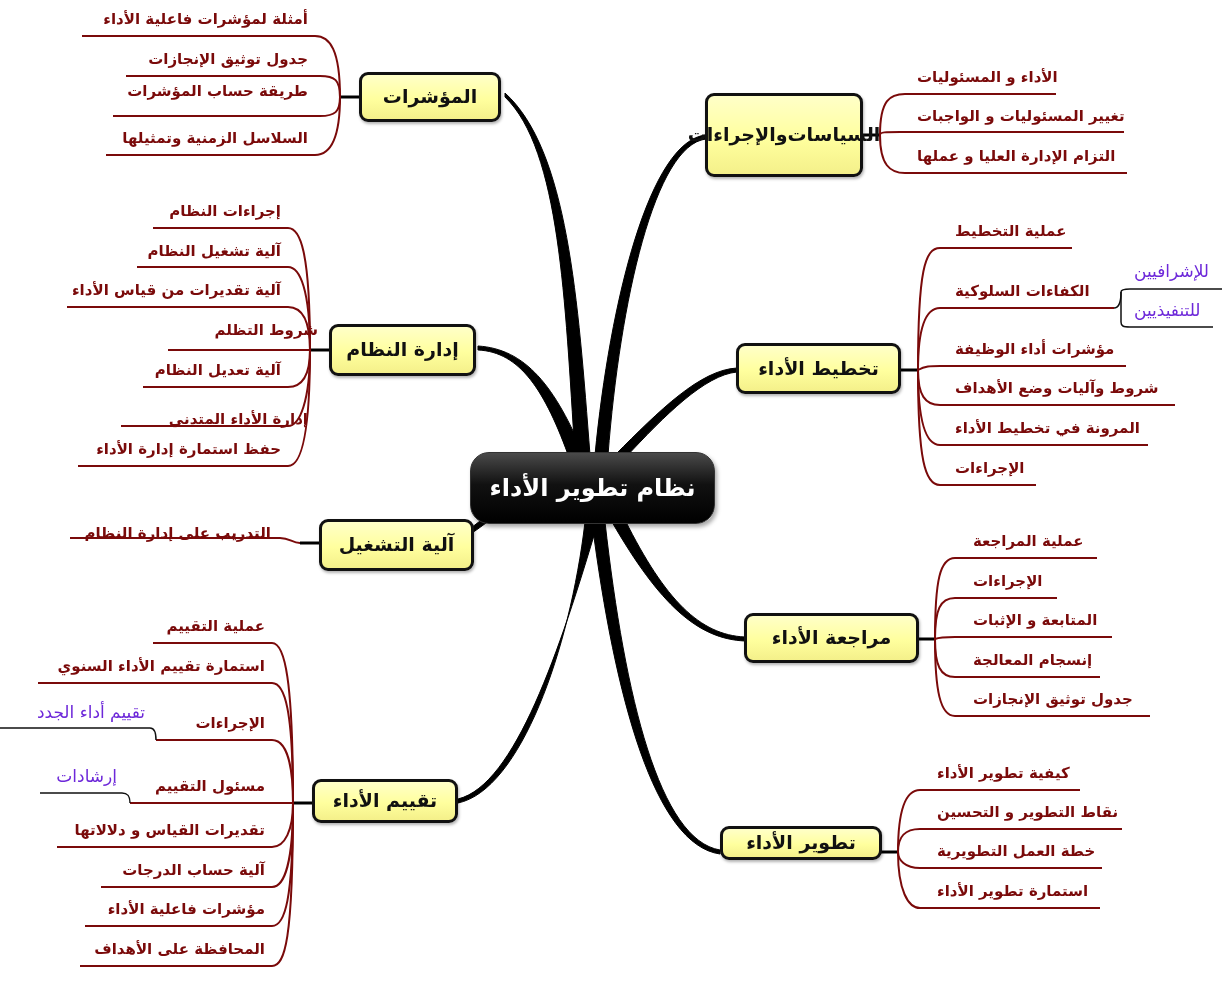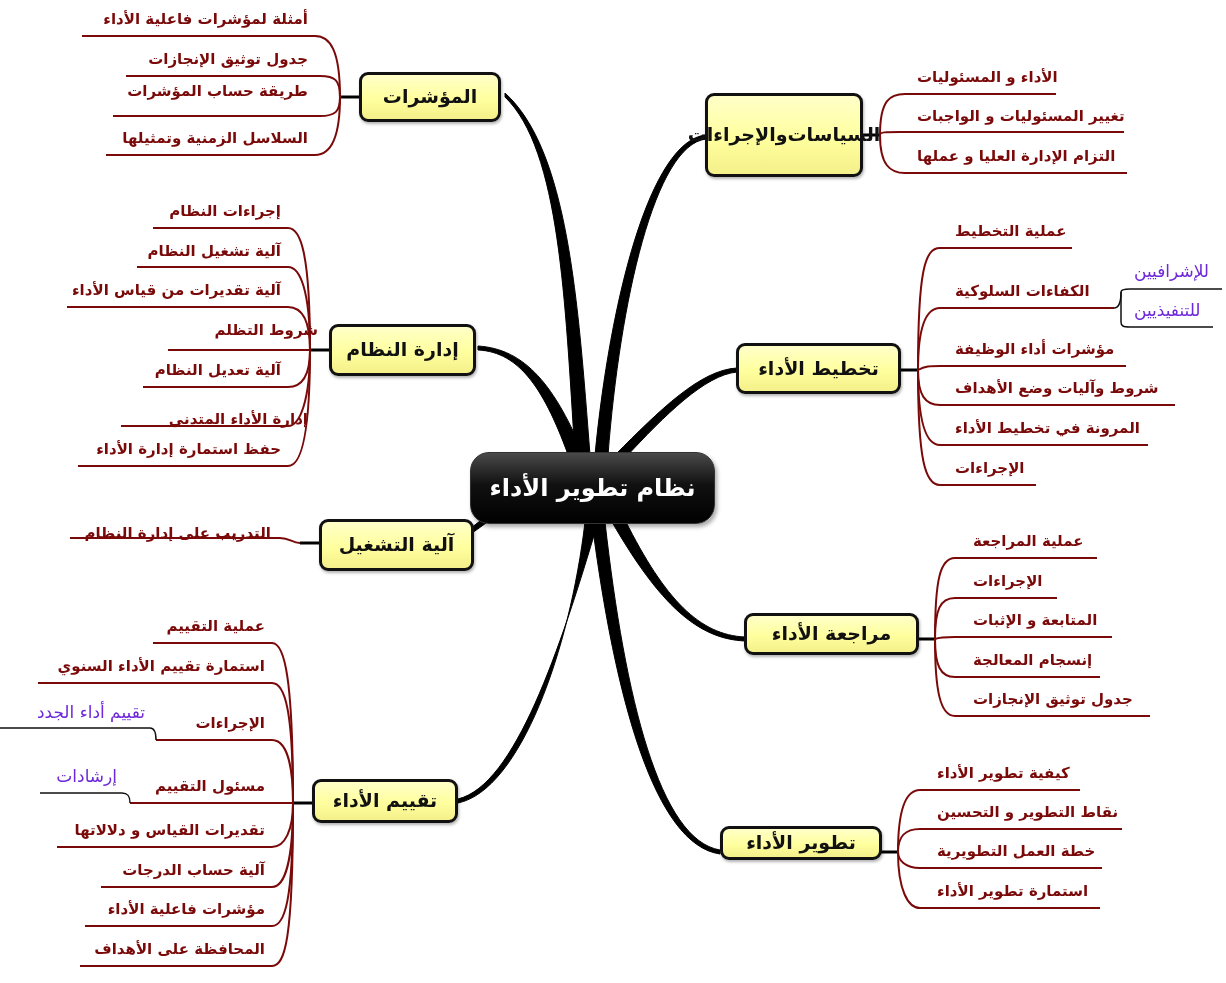--- a/index.html
+++ b/index.html
@@ -138,21 +138,21 @@
   <span>تقييم الأداء</span>
 </div>
 
 <div class="topic" style="left:705px;top:93px;width:158px;height:84px;flex-direction:row;">
   <span>السياسات</span>
   <span>والإجراءات</span>
 </div>
 <div class="topic" style="left:736px;top:343px;width:165px;height:51px;">
   <span>تخطيط الأداء</span>
 </div>
-<div class="topic" style="left:744px;top:613px;width:175px;height:42px;">
+<div class="topic" style="left:744px;top:613px;width:175px;height:50px;">
   <span>مراجعة الأداء</span>
 </div>
 <div class="topic" style="left:720px;top:826px;width:162px;height:34px;">
   <span>تطوير الأداء</span>
 </div>
 
 <div class="sub" style="right:918px;top:8px;">أمثلة لمؤشرات فاعلية الأداء</div>
 <div class="sub" style="right:918px;top:48px;">جدول توثيق الإنجازات</div>
 <div class="sub" style="right:918px;top:80px;">طريقة حساب المؤشرات</div>
 <div class="sub" style="right:918px;top:127px;">السلاسل الزمنية وتمثيلها</div>

